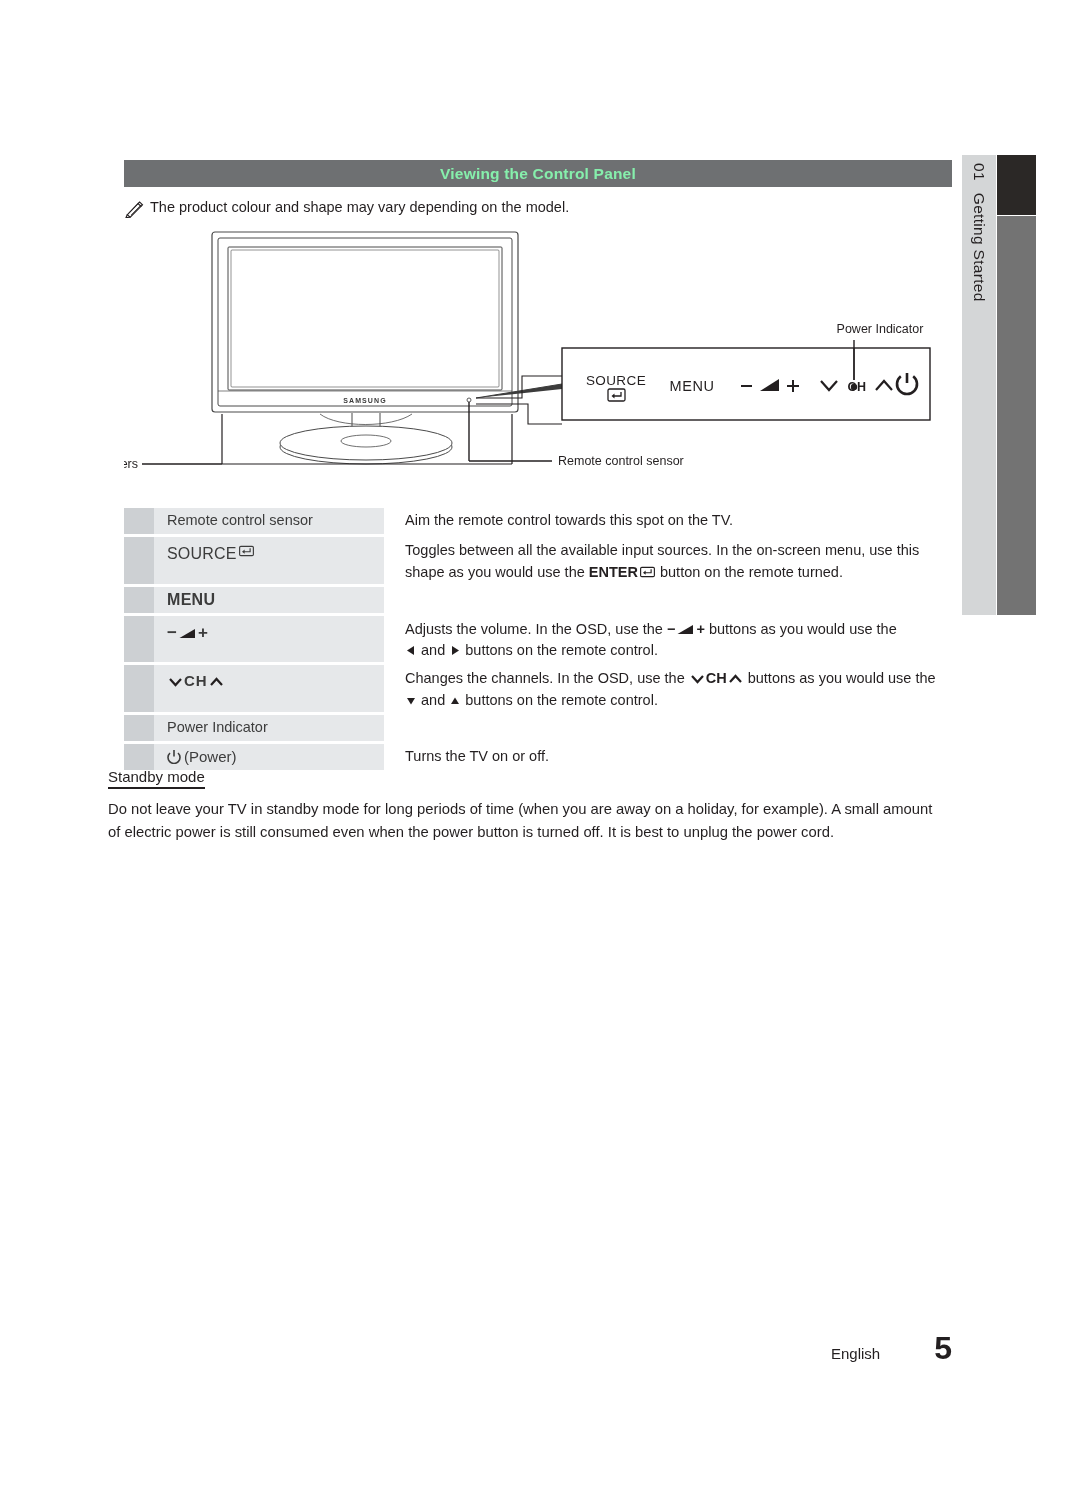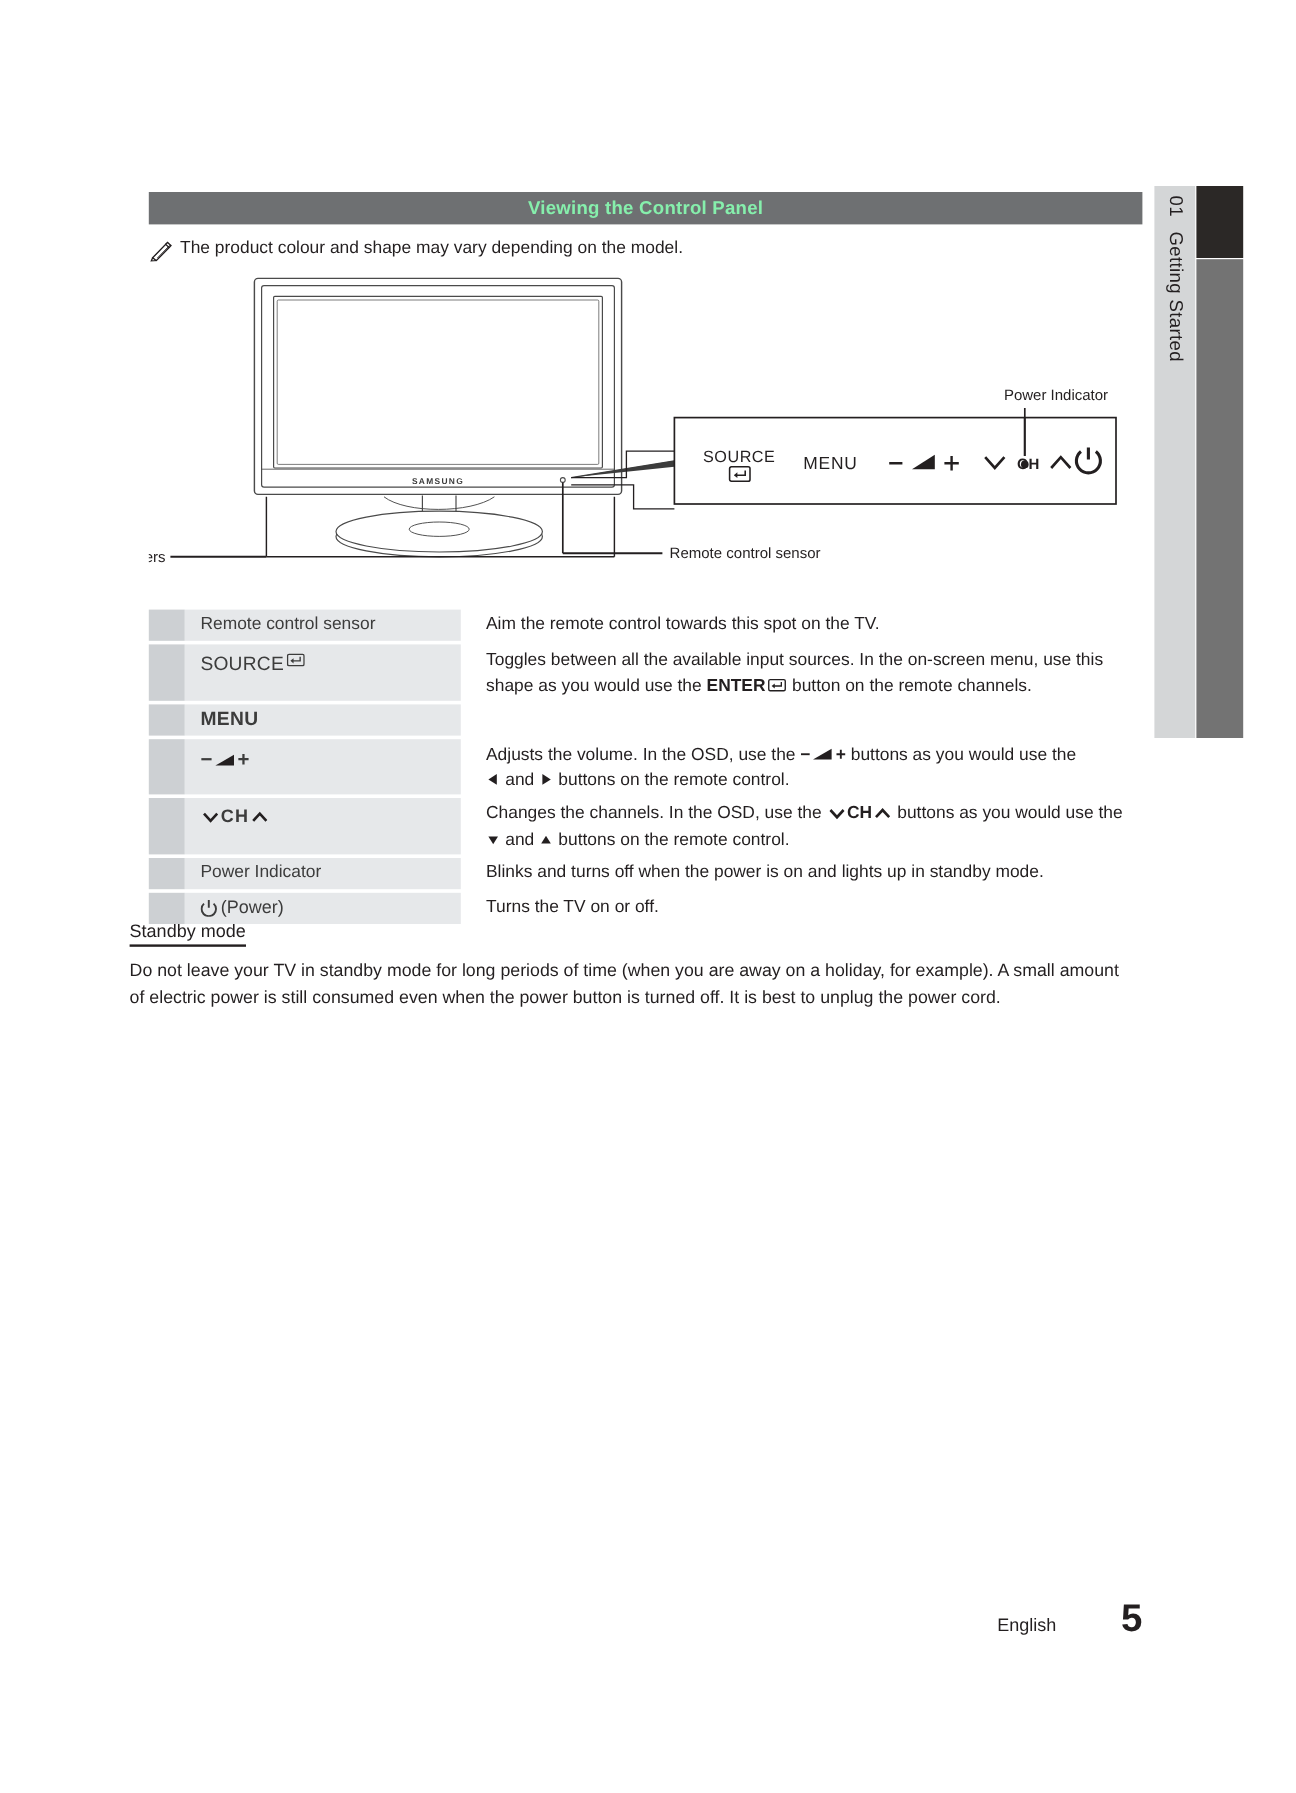--- a/index.html
+++ b/index.html
@@ -382,21 +382,21 @@
         </svg>
       </span>
     </div>
     <div class="desc">
       <div>
         <span class="line">Toggles between all the available input sources. In the on-screen menu, use this</span>
         <span class="line"><span>shape as you would use the </span><span class="b">ENTER</span><span class="enter-ico"><svg viewBox="0 0 17 12" width="15" height="12">
                 <rect x="0.7" y="0.7" width="15.6" height="10.6" rx="1.4" fill="none" stroke="#231f20" stroke-width="1.3"></rect>
                 <path d="M12.6,3 L12.6,6.8 L5,6.8" fill="none" stroke="#231f20" stroke-width="1.3"></path>
                 <path d="M6.4,4.4 L3.4,6.8 L6.4,9.2 Z" fill="#231f20"></path>
-              </svg></span><span> button on the remote channels.</span></span>
+              </svg></span><span> button on the remote turned.</span></span>
       </div>
     </div>
   </div>
 
   <div class="row">
     <div class="swatch"></div>
     <div class="label">
       <span class="lbl-menu">MENU</span>
     </div>
   </div>
@@ -449,23 +449,20 @@
               </svg></span><span> buttons on the remote control.</span></span>
       </div>
     </div>
   </div>
 
   <div class="row">
     <div class="swatch"></div>
     <div class="label">
       <span>Power Indicator</span>
     </div>
-    <div class="desc">
-      <span>Blinks and turns off when the power is on and lights up in standby mode.</span>
-    </div>
   </div>
 
   <div class="row">
     <div class="swatch"></div>
     <div class="label">
       <span class="pwr-ico">
         <svg viewBox="0 0 14 15" width="14" height="15">
           <path d="M3,4 A6,6 0 1 0 11,4" fill="none" stroke="#3c3c3c" stroke-width="1.6"></path>
           <path d="M7,1 L7,7.5" stroke="#3c3c3c" stroke-width="1.6"></path>
         </svg>

